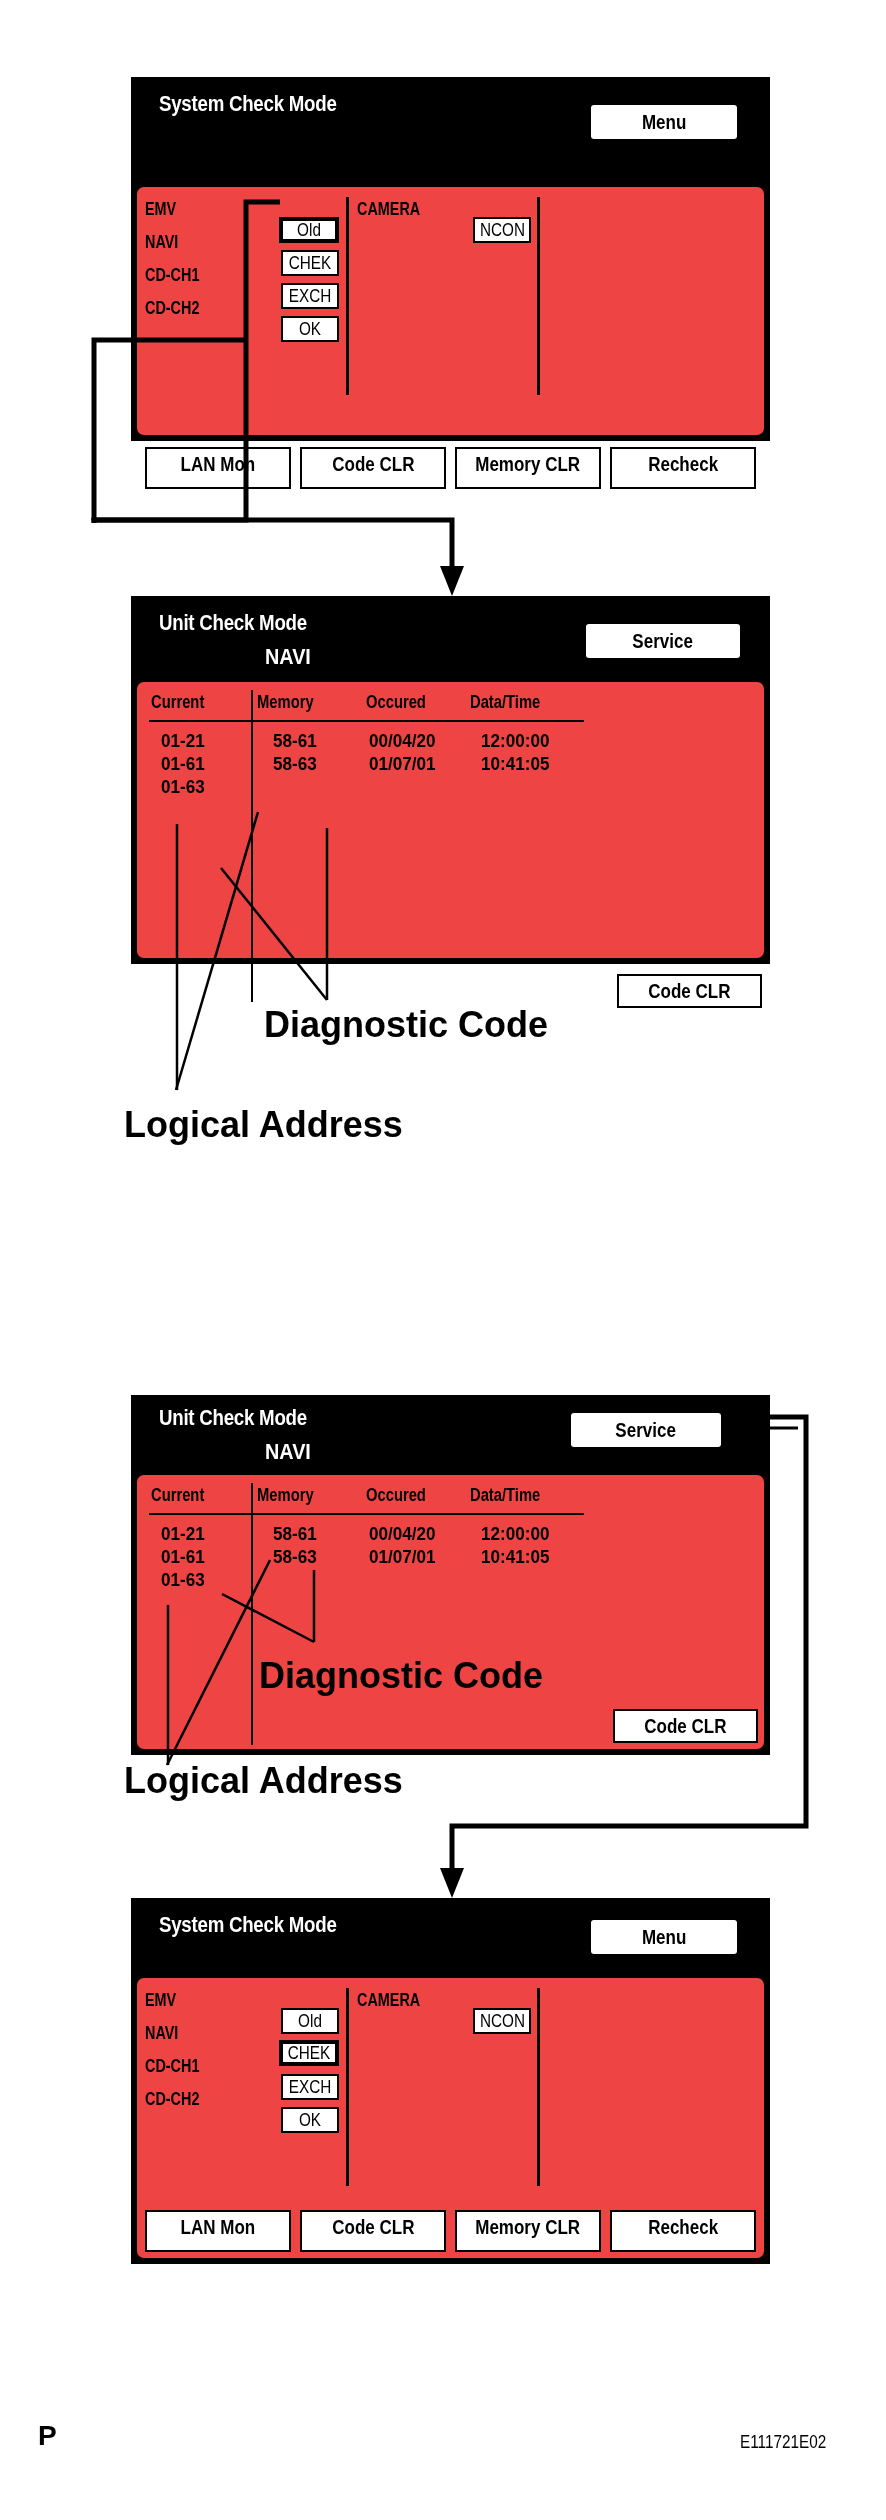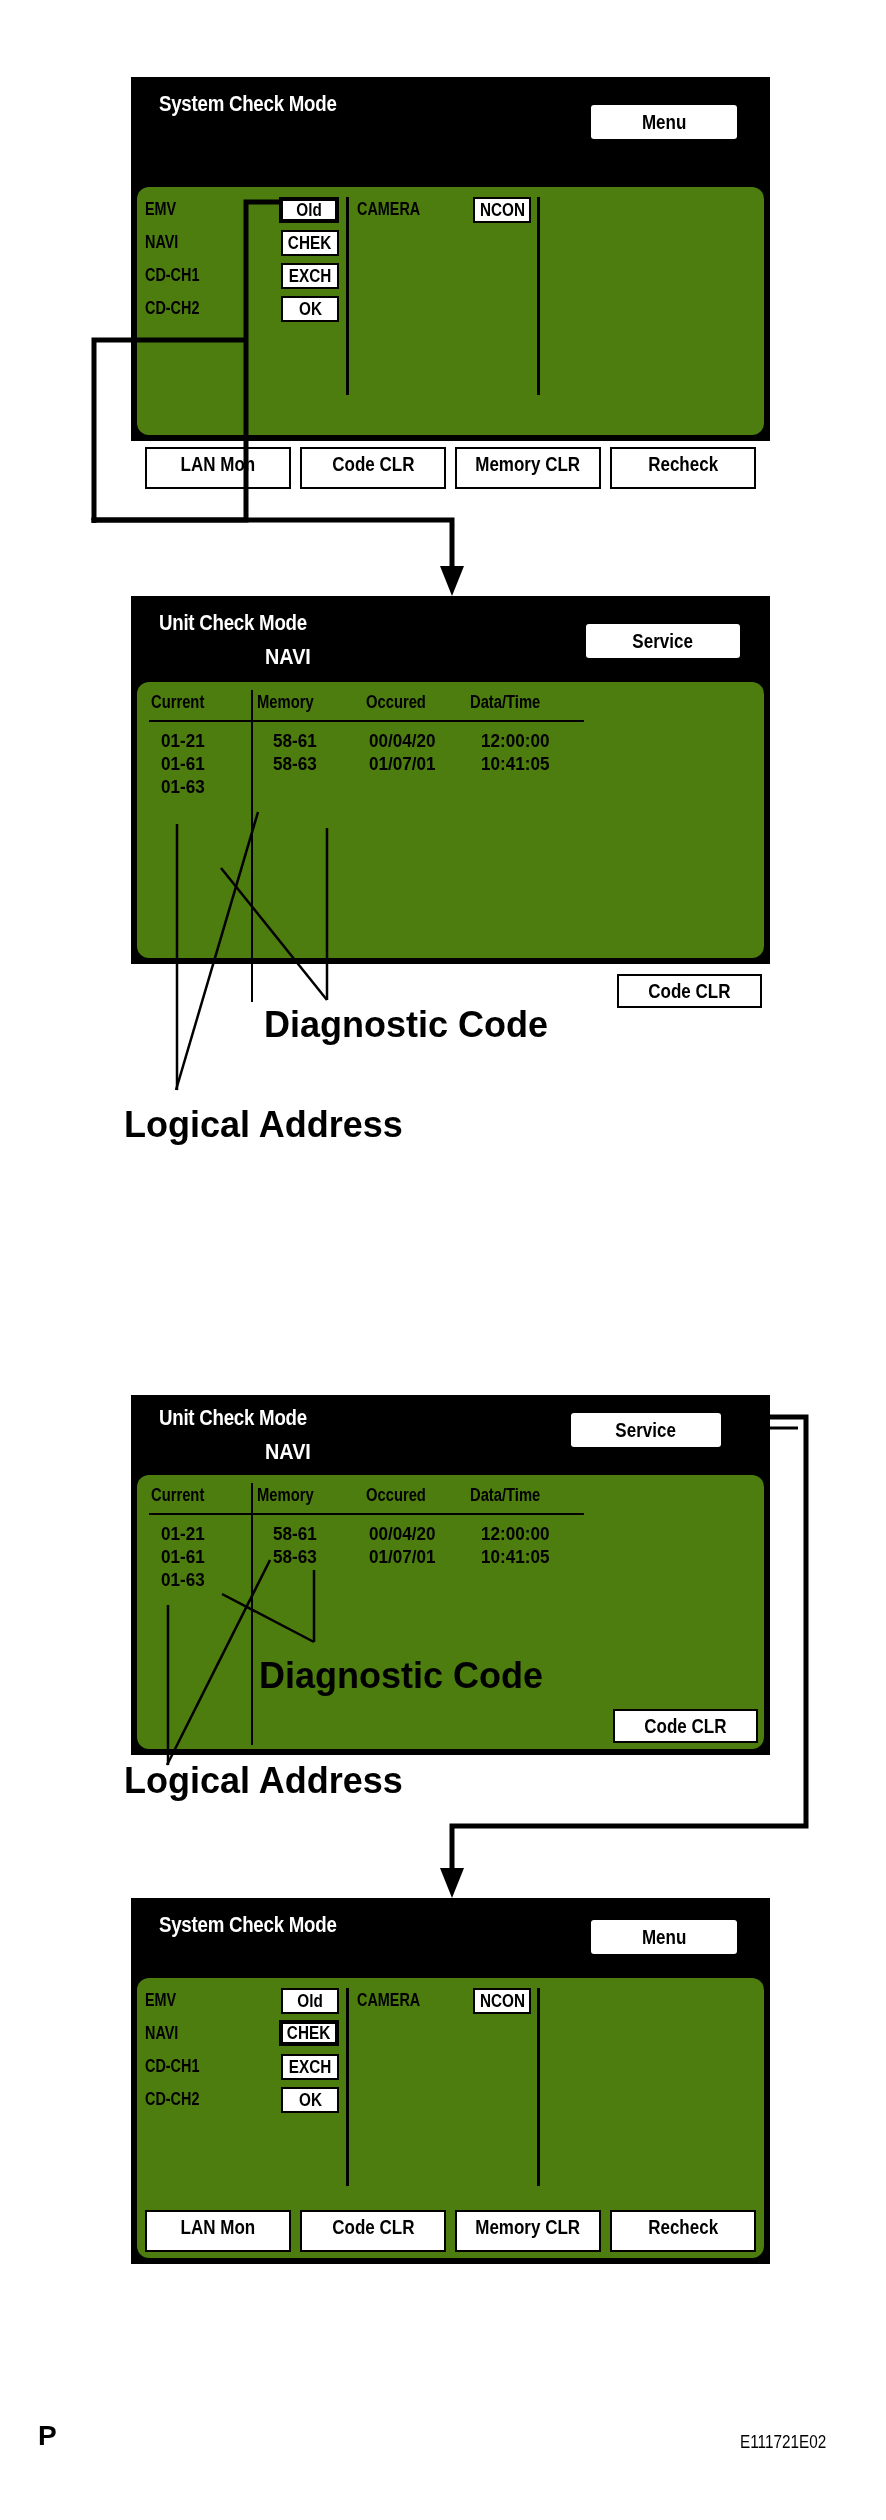--- a/index.html
+++ b/index.html
@@ -1,25 +1,25 @@
 <!DOCTYPE html>
 <html><head>
 <meta charset="utf-8">
 <style>
   html, body { margin:0; padding:0; background:#ffffff; }
   body { width:886px; height:2520px; position:relative; overflow:hidden; font-family:"Liberation Sans", sans-serif; color:#000; }
   .abs { position:absolute; }
   .panel { position:absolute; left:131px; width:639px; background:#000; box-sizing:border-box; }
-  .panel .body { position:absolute; left:6px; right:6px; bottom:6px; background:#4d7c0f; border-radius:12px; }
+  .panel .body { position:absolute; left:6px; right:6px; bottom:6px; background:#ef4444; border-radius:7px; }
   .title { position:absolute; left:28px; top:14px; font-size:22px; font-weight:bold; color:#fff; letter-spacing:-0.3px; transform:scaleX(0.85); transform-origin:left top; }
   .subtitle { position:absolute; font-size:22px; font-weight:bold; color:#fff; transform:scaleX(0.9); transform-origin:left top; }
   .hbtn { position:absolute; background:#fff; color:#000; border-radius:3px; font-weight:bold; font-size:20px; text-align:center; }
   .hbtn span { display:inline-block; transform:scaleX(0.85); }
   .lbl { position:absolute; font-size:18px; font-weight:bold; transform:scaleX(0.8); transform-origin:left top; white-space:nowrap; }
-  .status { position:absolute; border:2px solid #000; background:#fff; font-size:18px; font-weight:bold; text-align:center; box-sizing:border-box; height:26px; line-height:22px; }
+  .status { position:absolute; border:2px solid #000; background:#fff; font-size:18px; font-weight:normal; text-align:center; box-sizing:border-box; height:26px; line-height:22px;margin-top:20px; }
   .status.sel { border-width:4px; line-height:18px; }
   .status span { display:inline-block; transform:scaleX(0.85); }
   .vline { position:absolute; width:3px; background:#000; }
   .fbtn { position:absolute; border:2px solid #000; box-sizing:border-box; background:#fff; height:42px; font-size:20px; font-weight:bold; text-align:center; line-height:30px; }
   .fbtn span { display:inline-block; transform:scaleX(0.85); }
   .th { position:absolute; font-size:18px; font-weight:bold; transform:scaleX(0.82); transform-origin:left top; white-space:nowrap; }
   .td { position:absolute; font-size:19px; font-weight:bold; white-space:nowrap; transform:scaleX(0.9); transform-origin:left top; }
   .callout { position:absolute; font-size:36px; white-space:nowrap;font-weight:bold; }
   .footer-p { position:absolute; left:38px; top:2420px; font-size:28px; font-weight:bold; }
   .footer-id { position:absolute; left:740px; top:2432px; font-size:18px; transform:scaleX(0.85); transform-origin:left top; }

